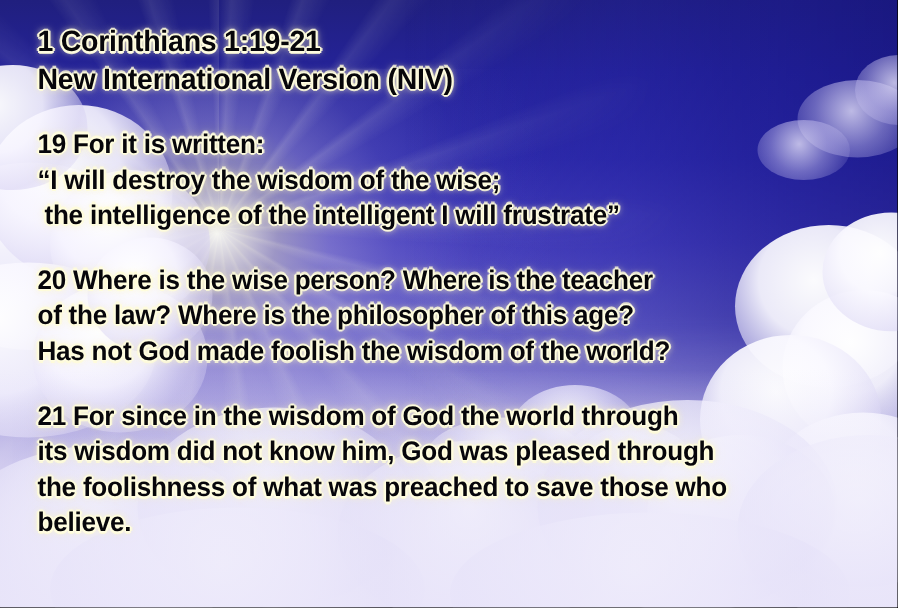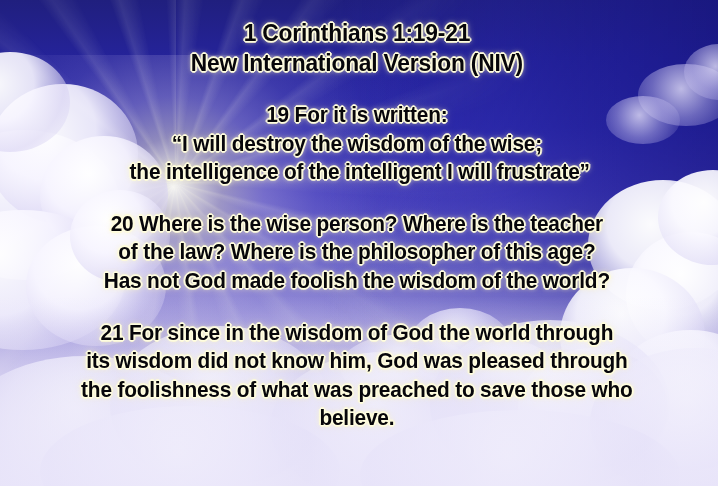--- a/index.html
+++ b/index.html
@@ -142,21 +142,20 @@
       rgba(233,229,250,0.78) 100%);
   }
 
   
   #text-block {
     position: absolute;
     left: 30px;
     top: 18px;
     right: 14px;
     z-index: 20;
-    text-align: center;
   }
 
   .line {
     color: #07060a;
     font-weight: bold;
     font-size: 21.5px;
     line-height: 28.6px;
     letter-spacing: -0.2px;
     white-space: pre;
     transform: scaleX(0.97);

